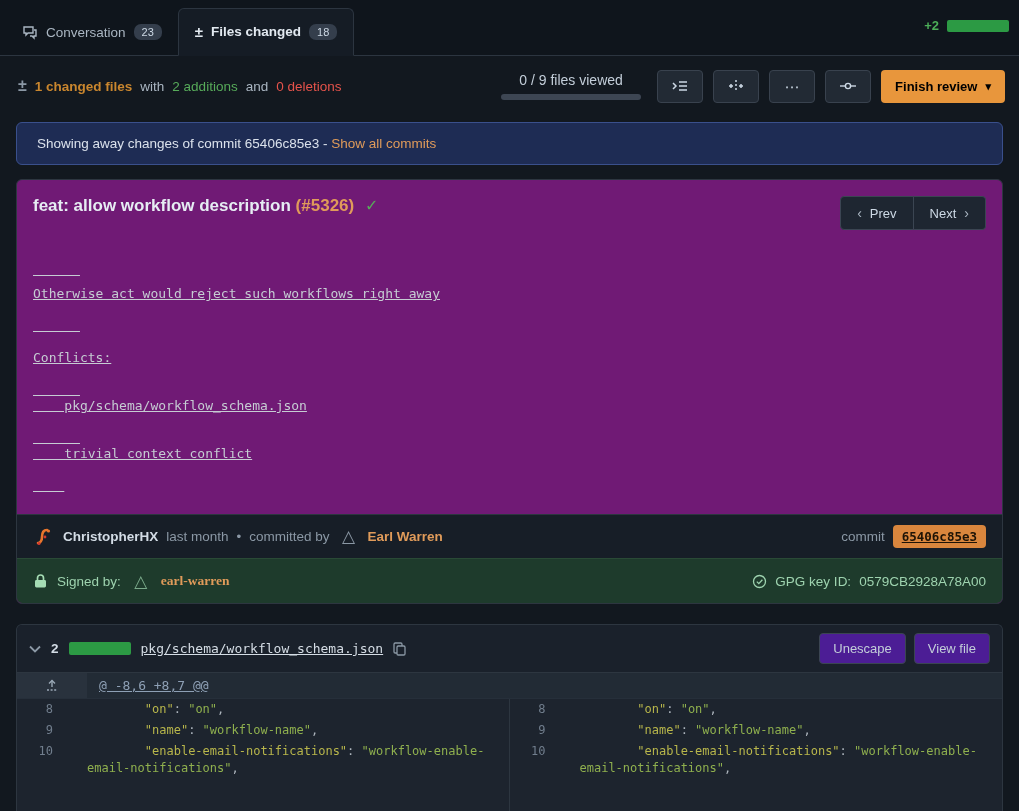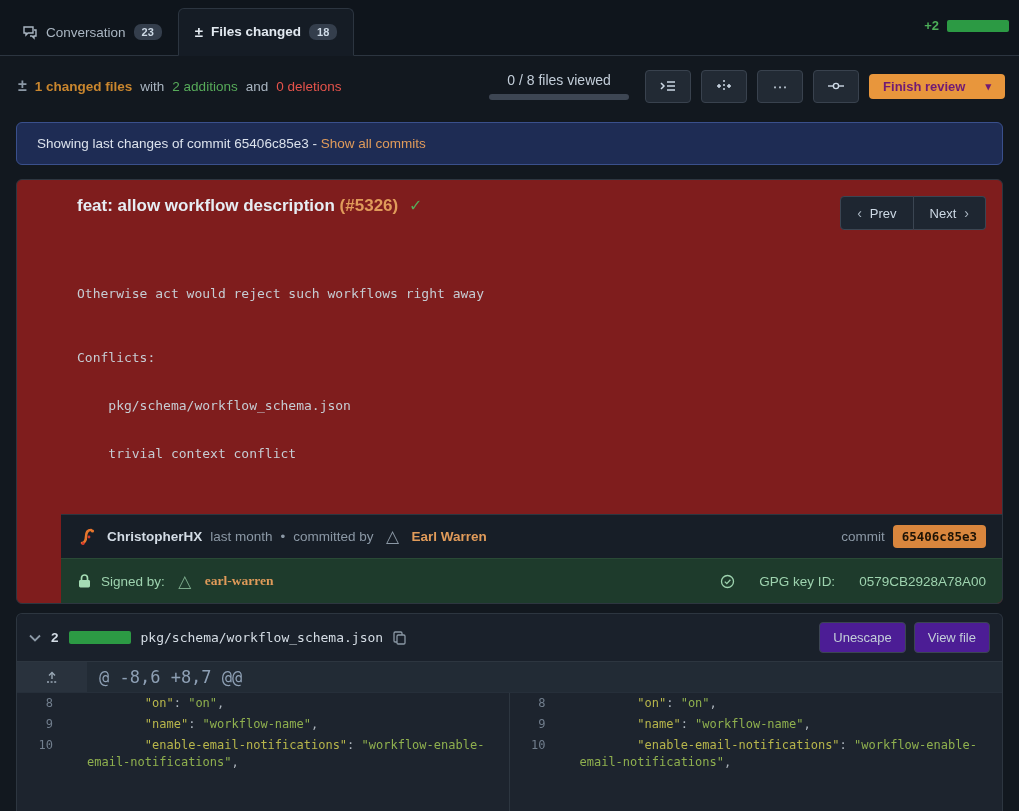--- a/index.html
+++ b/index.html
@@ -2,62 +2,62 @@
 <html><head>
 <meta charset="utf-8">
 <style>
   * { margin:0; padding:0; box-sizing:border-box; }
   html,body { width:1019px; height:811px; overflow:hidden; }
   body {
     background:#12181f;
     font-family:"Liberation Sans","DejaVu Sans",sans-serif;
     color:#cdd9e5; font-size:13px;
   }
-  .mono { font-family:"DejaVu Sans Mono","Liberation Mono",monospace; }
+  .mono { font-family:"DejaVu Sans Mono","Liberation Mono",monospace;text-decoration:underline; }
   svg { display:block; }
 
   
   .tabbar { position:relative; height:56px; background:#0f151c; border-bottom:1px solid #2c3540;
             display:flex; align-items:flex-end; padding:0 6px; }
   .tab { display:flex; align-items:center; gap:8px; padding:14px 16px 15px; color:#aab6c2;
          font-size:13.5px; cursor:pointer; }
   .tab .tlabel { white-space:nowrap; }
   .tab.active { background:#151c25; border:1px solid #2c3540; border-bottom:1px solid #151c25;
                 border-radius:6px 6px 0 0; margin-bottom:-1px; color:#e2e9f0; font-weight:bold; }
-  .badge { background:#343e4c; color:#cdd9e5; font-size:11px; font-weight:bold;
+  .badge { background:#343e4c; color:#cdd9e5; font-size:11px; font-weight:normal;
            padding:2px 8px; border-radius:7px; }
   .top-diffstat { position:absolute; right:10px; top:18px; display:flex; align-items:center; gap:8px; }
   .top-diffstat .plus { color:#4cae58; font-weight:bold; font-size:13px; }
   .top-diffstat .bar { width:62px; height:12px; background:#2c9a44; border-radius:2px; }
 
   
   .statsrow { height:60px; display:flex; align-items:center; justify-content:space-between; padding:0 14px 0 18px; }
   .stats-left { display:flex; align-items:center; gap:8px; font-size:13.5px; color:#aab6c2; }
   .stats-left .pmicon { color:#8b98a5; font-size:16px; font-weight:bold; }
   .t-gold { color:#c9862e; font-weight:bold; }
   .t-green { color:#57ab5a; }
   .t-red { color:#e5534b; }
   .stats-right { display:flex; align-items:center; gap:10px; }
   .viewed { display:flex; flex-direction:column; align-items:center; gap:6px; margin-right:6px; }
   .viewed .vtext { color:#c3ced9; font-size:14px; }
   .vbar { width:140px; height:6px; background:#3d4653; border-radius:3px; }
   .icon-btn { width:46px; height:33px; background:#222a34; border:1px solid #39424e; border-radius:4px;
               display:flex; align-items:center; justify-content:center; color:#cdd9e5; cursor:pointer; }
   .icon-btn .glyph { font-size:15px; line-height:1; }
-  .finish-btn { height:25px; background:#e8963c; color:#701a75; font-weight:bold; font-size:13px;
-                border:none; border-radius:4px; padding:0 14px; display:flex; align-items:center; gap:20px; cursor:pointer; }
+  .finish-btn { height:33px; background:#e8963c; color:#000000; font-weight:bold; font-size:13px;
+                border:none; border-radius:4px; padding:0 14px; display:flex; align-items:center; gap:8px; cursor:pointer; }
   .finish-btn .caret { font-size:11px; }
 
   
   .banner { margin:6px 16px 14px; background:#1e2c54; border:1px solid #3a508c; border-radius:6px;
             padding:13px 20px; color:#dbe2ec; font-size:13.5px; }
   .banner a { color:#e09b5a; text-decoration:none; cursor:pointer; }
 
   
-  .commitbox { margin:0 16px 9px; background:#7f1d1d; border:1px solid #2d3640; border-radius:6px; overflow:hidden;padding-left:44px; }
+  .commitbox { margin:0 16px 20px; background:#701a75; border:1px solid #2d3640; border-radius:6px; overflow:hidden; }
   .cb-head { display:flex; justify-content:space-between; align-items:flex-start; padding:16px 16px 6px; }
   .cb-title { font-size:17px; font-weight:bold; color:#e6edf3; }
   .cb-title .pr { color:#e09b5a; font-weight:bold; }
   .cb-title .chk { color:#57ab5a; margin-left:6px; font-size:16px; }
   .pn-group { display:flex; }
   .pn-btn { background:#1e2631; border:1px solid #3b4552; color:#cdd9e5; font-size:13px;
             padding:8px 16px; display:flex; align-items:center; gap:8px; cursor:pointer; }
   .pn-btn.prev { border-radius:4px 0 0 4px; }
   .pn-btn.next { border-radius:0 4px 4px 0; border-left:none; }
   .pn-btn .ch { font-size:14px; color:#aab6c2; }
@@ -68,39 +68,39 @@
                border-top:1px solid #2d3640; font-size:13.5px; color:#8b98a5; }
   .cb-author .uname { color:#d3dce5; font-weight:bold; }
   .cb-author .committer { color:#e09b5a; font-weight:bold; }
   .avatar { width:22px; height:22px; display:flex; align-items:center; justify-content:center; }
   .spacer { flex:1; }
   .commit-hash-badge { background:#d9863d; color:#1d1306; font-weight:bold; font-size:12.5px;
                        padding:4px 9px; border-radius:4px; cursor:pointer; }
   .cb-signed { display:flex; align-items:center; gap:9px; padding:11px 16px; background:#1e3b2c;
                border-top:1px solid #2a4a36; color:#9ed3af; font-size:13.5px; }
   .cb-signed .signer { color:#e09b5a; font-weight:bold;font-family:Liberation Serif, serif; }
-  .gpg { display:flex; align-items:center; gap:24px; color:#9ed3af; }
+  .gpg { display:flex; align-items:center; gap:8px; color:#9ed3af; }
 
   
   .diffbox { margin:0 16px; background:#1d242e; border:1px solid #2d3640; border-bottom:none;
              border-radius:6px 6px 0 0; height:333px; overflow:hidden; display:flex; flex-direction:column; }
   .file-head { display:flex; align-items:center; gap:10px; padding:8px 12px; background:#1a212b;
                border-bottom:1px solid #2d3640; flex:0 0 auto; }
   .file-head .chev { color:#8b98a5; cursor:pointer; }
   .file-head .fcount { font-weight:bold; color:#d3dce5; font-size:13.5px; }
   .file-stat-bar { width:62px; height:13px; background:#2c9a44; border-radius:2px; }
   .fname { font-size:13px; color:#d5dde5; }
   .copy-ic { color:#8b98a5; cursor:pointer; }
   .fh-btn { background:#4c1d95; border:1px solid #3b4552; color:#c3ced9; font-size:13px;
             padding:7px 13px; border-radius:4px; cursor:pointer; }
   .fh-btns { display:flex; gap:8px; margin-left:auto; }
   .hunkrow { display:flex; align-items:stretch; background:#222b35; border-bottom:1px solid #262f3a; flex:0 0 auto; }
   .hunk-gutter { width:70px; background:#29323d; display:flex; align-items:center; justify-content:center;
                  color:#9aa8b6; cursor:pointer; padding:4px 0; }
-  .hunk-text { padding:5px 12px; color:#8ea0b5; font-size:17px; }
+  .hunk-text { padding:5px 12px; color:#8ea0b5; font-size:13px; }
 
   .diff-body { flex:1; display:flex; min-height:0; }
   .dcol { width:50%; display:flex; flex-direction:column; min-height:0; }
   .dcol.left { border-right:1px solid #2d3640; }
   .crow { display:flex; align-items:flex-start; background:#1d242e; cursor:pointer; }
   .lno { width:44px; flex:0 0 auto; text-align:right; padding:2px 8px 2px 0; color:#717e8d;
          font-size:12px; line-height:17px; font-family:"DejaVu Sans Mono","Liberation Mono",monospace; }
   .sign { width:26px; flex:0 0 auto; text-align:center; color:#9fd4a5; font-size:12px; line-height:21px;
           font-family:"DejaVu Sans Mono","Liberation Mono",monospace; }
   .codeln { flex:1; padding:2px 8px 2px 0; font-size:12px; line-height:17px; white-space:pre-wrap;
@@ -136,21 +136,21 @@
     <div class="stats-left">
       <span class="pmicon">±</span>
       <span class="t-gold">1 changed files</span>
       <span>with</span>
       <span class="t-green">2 additions</span>
       <span>and</span>
       <span class="t-red">0 deletions</span>
     </div>
     <div class="stats-right">
       <div class="viewed">
-        <span class="vtext">0 / 8 files viewed</span>
+        <span class="vtext">0 / 9 files viewed</span>
         <span class="vbar"></span>
       </div>
       <button class="icon-btn">
         <svg width="18" height="14" viewBox="0 0 18 14" fill="none" stroke="#cdd9e5" stroke-width="1.5">
           <polyline points="2,4 5,7 2,10"></polyline>
             <line x1="8" y1="3" x2="16" y2="3"></line>
             <line x1="8" y1="7" x2="16" y2="7"></line>
             <line x1="8" y1="11" x2="16" y2="11"></line>
         </svg>
       </button>
@@ -174,21 +174,21 @@
         </svg>
       </button>
       <button class="finish-btn">
         <span>Finish review</span>
         <span class="caret">▾</span>
       </button>
     </div>
   </div>
 
   <div class="banner">
-    <span>Showing last changes of commit 65406c85e3 -</span>
+    <span>Showing away changes of commit 65406c85e3 -</span>
     <a>Show all commits</a>
   </div>
 
   <div class="commitbox">
     <div class="cb-head">
       <div class="cb-title">
         <span>feat: allow workflow description</span>
         <span class="pr">(#5326)</span>
         <span class="chk">✓</span>
       </div>

